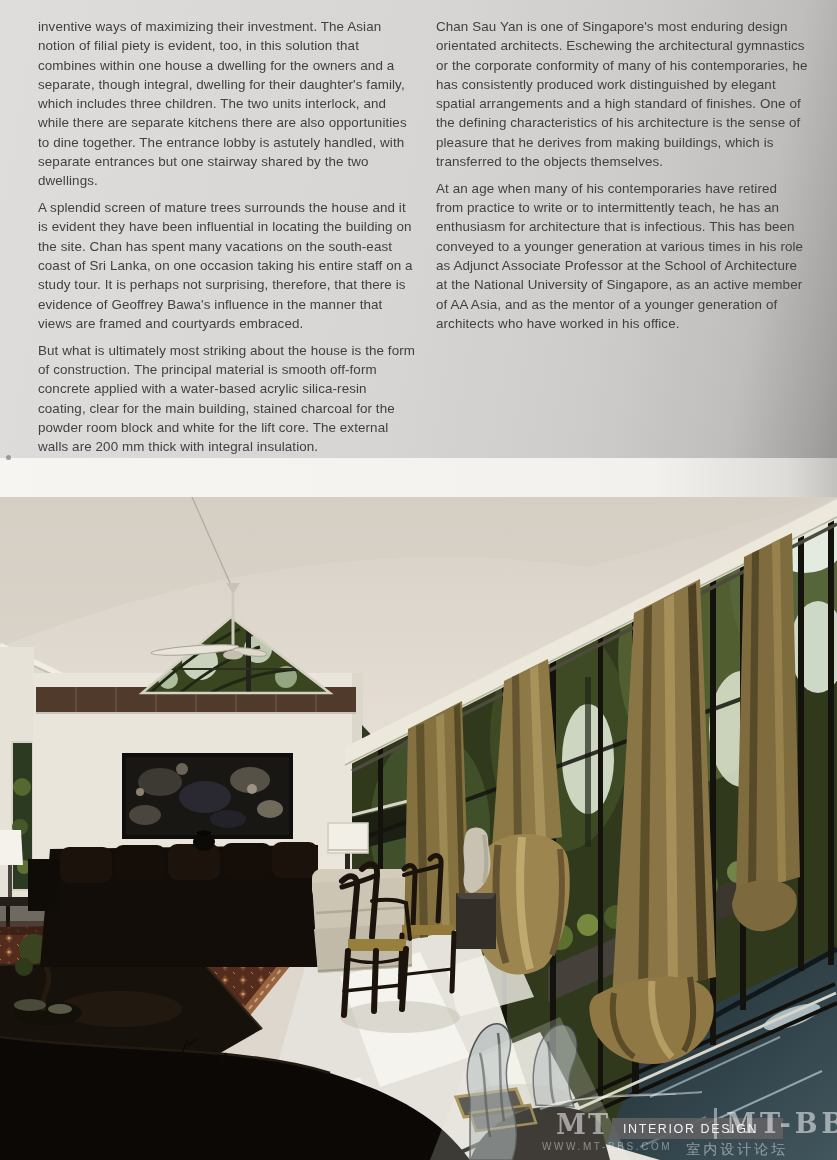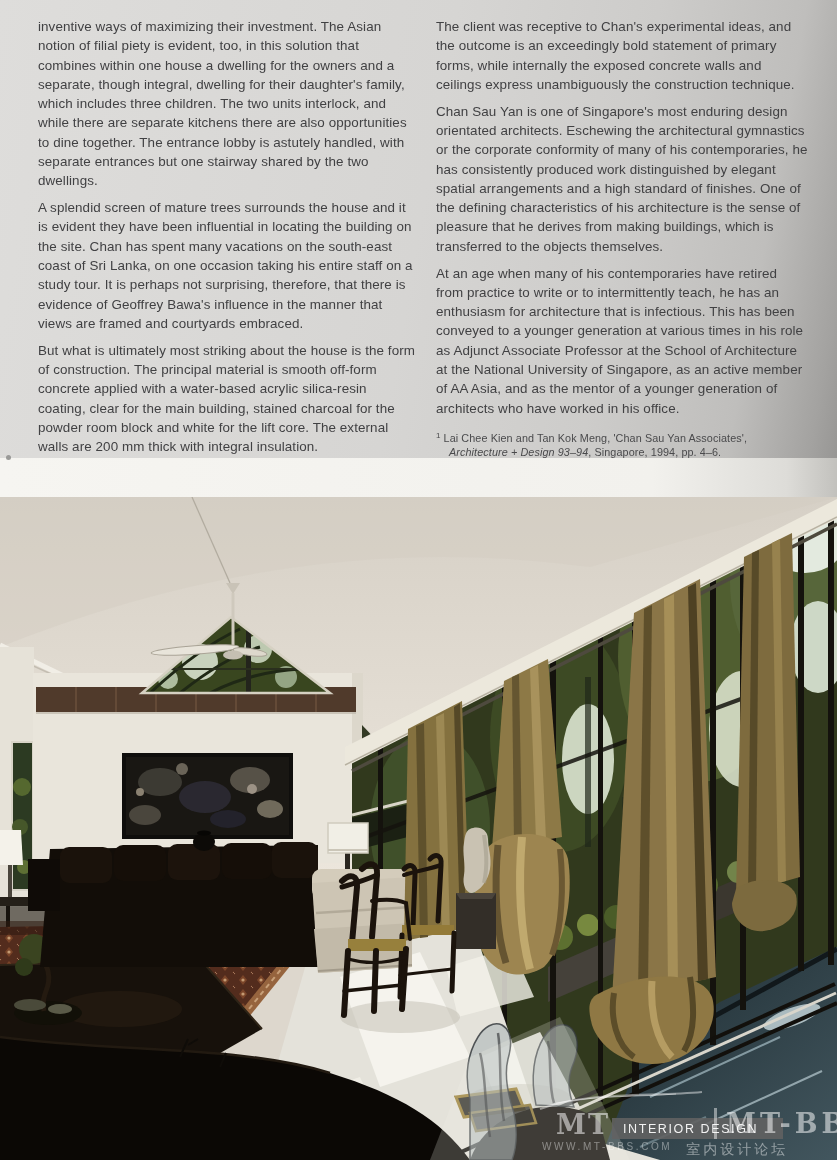--- a/index.html
+++ b/index.html
@@ -41,24 +41,22 @@
   <div class="paper-band"></div>
   <div class="page-dot"></div>
 
   <div class="col col-left">
     <p>inventive ways of maximizing their investment. The Asian notion of filial piety is evident, too, in this solution that combines within one house a dwelling for the owners and a separate, though integral, dwelling for their daughter's family, which includes three children. The two units interlock, and while there are separate kitchens there are also opportunities to dine together. The entrance lobby is astutely handled, with separate entrances but one stairway shared by the two dwellings.</p>
     <p>A splendid screen of mature trees surrounds the house and it is evident they have been influential in locating the building on the site. Chan has spent many vacations on the south-east coast of Sri Lanka, on one occasion taking his entire staff on a study tour. It is perhaps not surprising, therefore, that there is evidence of Geoffrey Bawa's influence in the manner that views are framed and courtyards embraced.</p>
     <p>But what is ultimately most striking about the house is the form of construction. The principal material is smooth off-form concrete applied with a water-based acrylic silica-resin coating, clear for the main building, stained charcoal for the powder room block and white for the lift core. The external walls are 200 mm thick with integral insulation.</p>
   </div>
 
   <div class="col col-right">
-    <p>The client was receptive to Chan's experimental ideas, and the outcome is an exceedingly bold statement of primary forms, while internally the exposed concrete walls and ceilings express unambiguously the construction technique.</p>
     <p>Chan Sau Yan is one of Singapore's most enduring design orientated architects. Eschewing the architectural gymnastics or the corporate conformity of many of his contemporaries, he has consistently produced work distinguished by elegant spatial arrangements and a high standard of finishes. One of the defining characteristics of his architecture is the sense of pleasure that he derives from making buildings, which is transferred to the objects themselves.</p>
     <p>At an age when many of his contemporaries have retired from practice to write or to intermittently teach, he has an enthusiasm for architecture that is infectious. This has been conveyed to a younger generation at various times in his role as Adjunct Associate Professor at the School of Architecture at the National University of Singapore, as an active member of AA Asia, and as the mentor of a younger generation of architects who have worked in his office.</p>
-    <div class="footnote"><sup>1</sup><span>Lai Chee Kien and Tan Kok Meng, 'Chan Sau Yan Associates', </span><span class="ital">Architecture + Design 93–94</span><span>, Singapore, 1994, pp. 4–6.</span></div>
   </div>
 
   <div class="photo">
     <svg width="837" height="663" viewBox="0 0 837 663" xmlns="http://www.w3.org/2000/svg">
       <defs>
         <linearGradient id="ceil" x1="0" y1="0" x2="0" y2="1">
           <stop offset="0" stop-color="#d6d0c6"></stop>
             <stop offset=".5" stop-color="#e1dbd1"></stop>
             <stop offset="1" stop-color="#ece6dc"></stop>
         </linearGradient>

